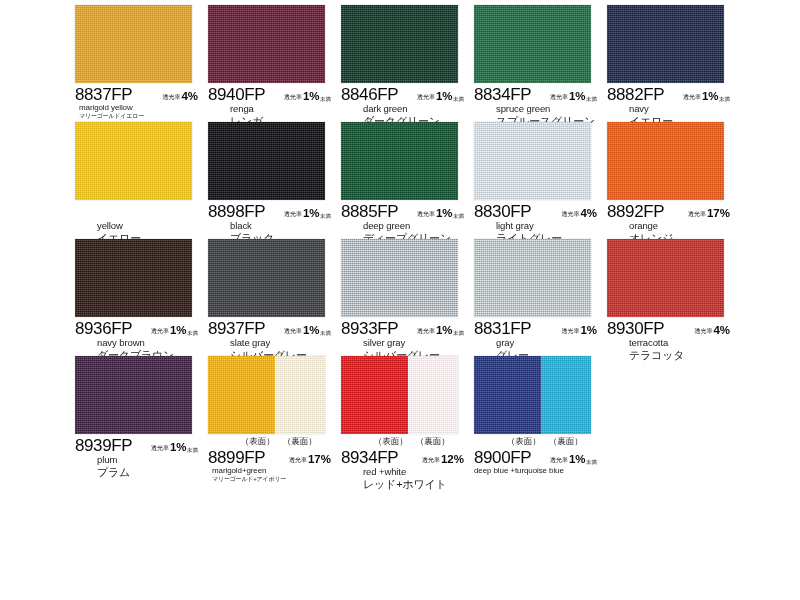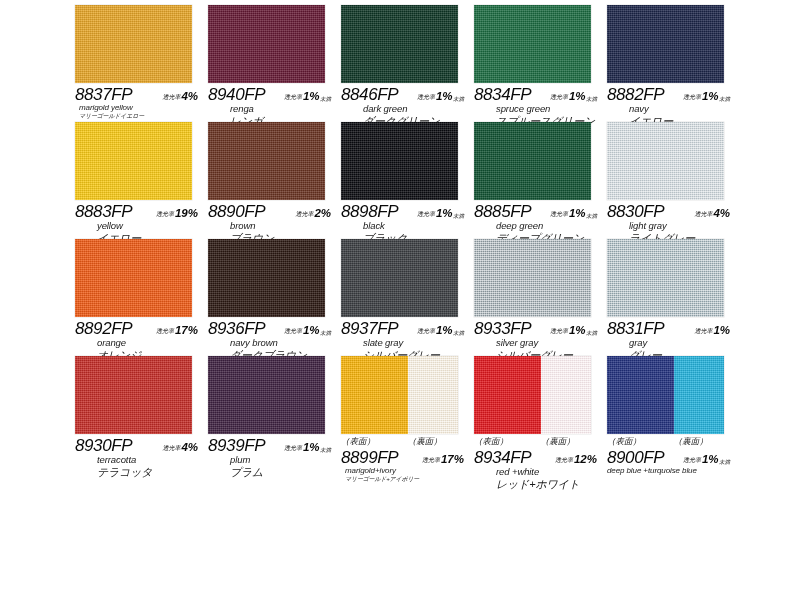--- a/index.html
+++ b/index.html
@@ -35,21 +35,20 @@
     grid-template-columns: repeat(5, 132px);
     column-gap: 1px;
     grid-auto-rows: 117px;
     row-gap: 0px;
   }
 
   .swatch-cell {
     position: relative;
     width: 132px;
     height: 102px;
-    font-style: italic;
   }
 
   
   .chip-wrap {
     position: relative;
     width: 117px;
     height: 78px;
     margin-left: 0px;
   }
   .chip {
@@ -98,25 +97,25 @@
     top: 79px;
     width: 117px;
     height: 12px;
     display: flex;
     font-size: 8.5px;
     line-height: 12px;
     color: #111;
   }
   .side-labels .sl-front {
     width: 57%;
-    text-align: left;
+    text-align: right;
   }
   .side-labels .sl-back {
     width: 43%;
-    text-align: left;
+    text-align: center;
   }
 
   
   .code-row {
     position: absolute;
     left: 0;
     top: 80px;
     width: 132px;
     height: 18px;
     display: flex;
@@ -282,48 +281,23 @@
           <span class="name-en">navy</span>
           <span class="name-jp">イエロー</span>
         </div>
       </div>
       <div class="swatch-cell">
         <div class="chip-wrap">
           <div class="chip">
             <div class="chip-half single" style="background: rgb(251, 203, 21);"></div>
           </div>
         </div>
-        <div class="code-row">
-          <span class="code">8883FP</span>
-          <span class="trans-block">
-            <span class="trans-label">透光率</span>
-            <span class="trans-value">19%</span>
-          </span>
-        </div>
         <div class="name-row">
           <span class="name-en">yellow</span>
           <span class="name-jp">イエロー</span>
-        </div>
-      </div>
-      <div class="swatch-cell">
-        <div class="chip-wrap">
-          <div class="chip">
-            <div class="chip-half single" style="background: rgb(105, 49, 32);"></div>
-          </div>
-        </div>
-        <div class="code-row">
-          <span class="code">8890FP</span>
-          <span class="trans-block">
-            <span class="trans-label">透光率</span>
-            <span class="trans-value">2%</span>
-          </span>
-        </div>
-        <div class="name-row">
-          <span class="name-en">brown</span>
-          <span class="name-jp">ブラウン</span>
         </div>
       </div>
       <div class="swatch-cell">
         <div class="chip-wrap">
           <div class="chip">
             <div class="chip-half single" style="background: rgb(10, 11, 16);"></div>
           </div>
         </div>
         <div class="code-row">
           <span class="code">8898FP</span>
@@ -517,21 +491,21 @@
           <span class="sl-back">（裏面）</span>
         </div>
         <div class="code-row shifted">
           <span class="code">8899FP</span>
           <span class="trans-block">
             <span class="trans-label">透光率</span>
             <span class="trans-value">17%</span>
           </span>
         </div>
         <div class="name-row shifted">
-          <span class="name-en wide">marigold+ivory</span>
+          <span class="name-en wide">marigold+green</span>
           <span class="name-jp wide">マリーゴールド+アイボリー</span>
         </div>
       </div>
       <div class="swatch-cell">
         <div class="chip-wrap">
           <div class="chip">
             <div class="chip-half front" style="background: rgb(226, 22, 28);"></div>
             <div class="chip-half back pale" style="background: rgb(248, 233, 236);"></div>
           </div>
         </div>

